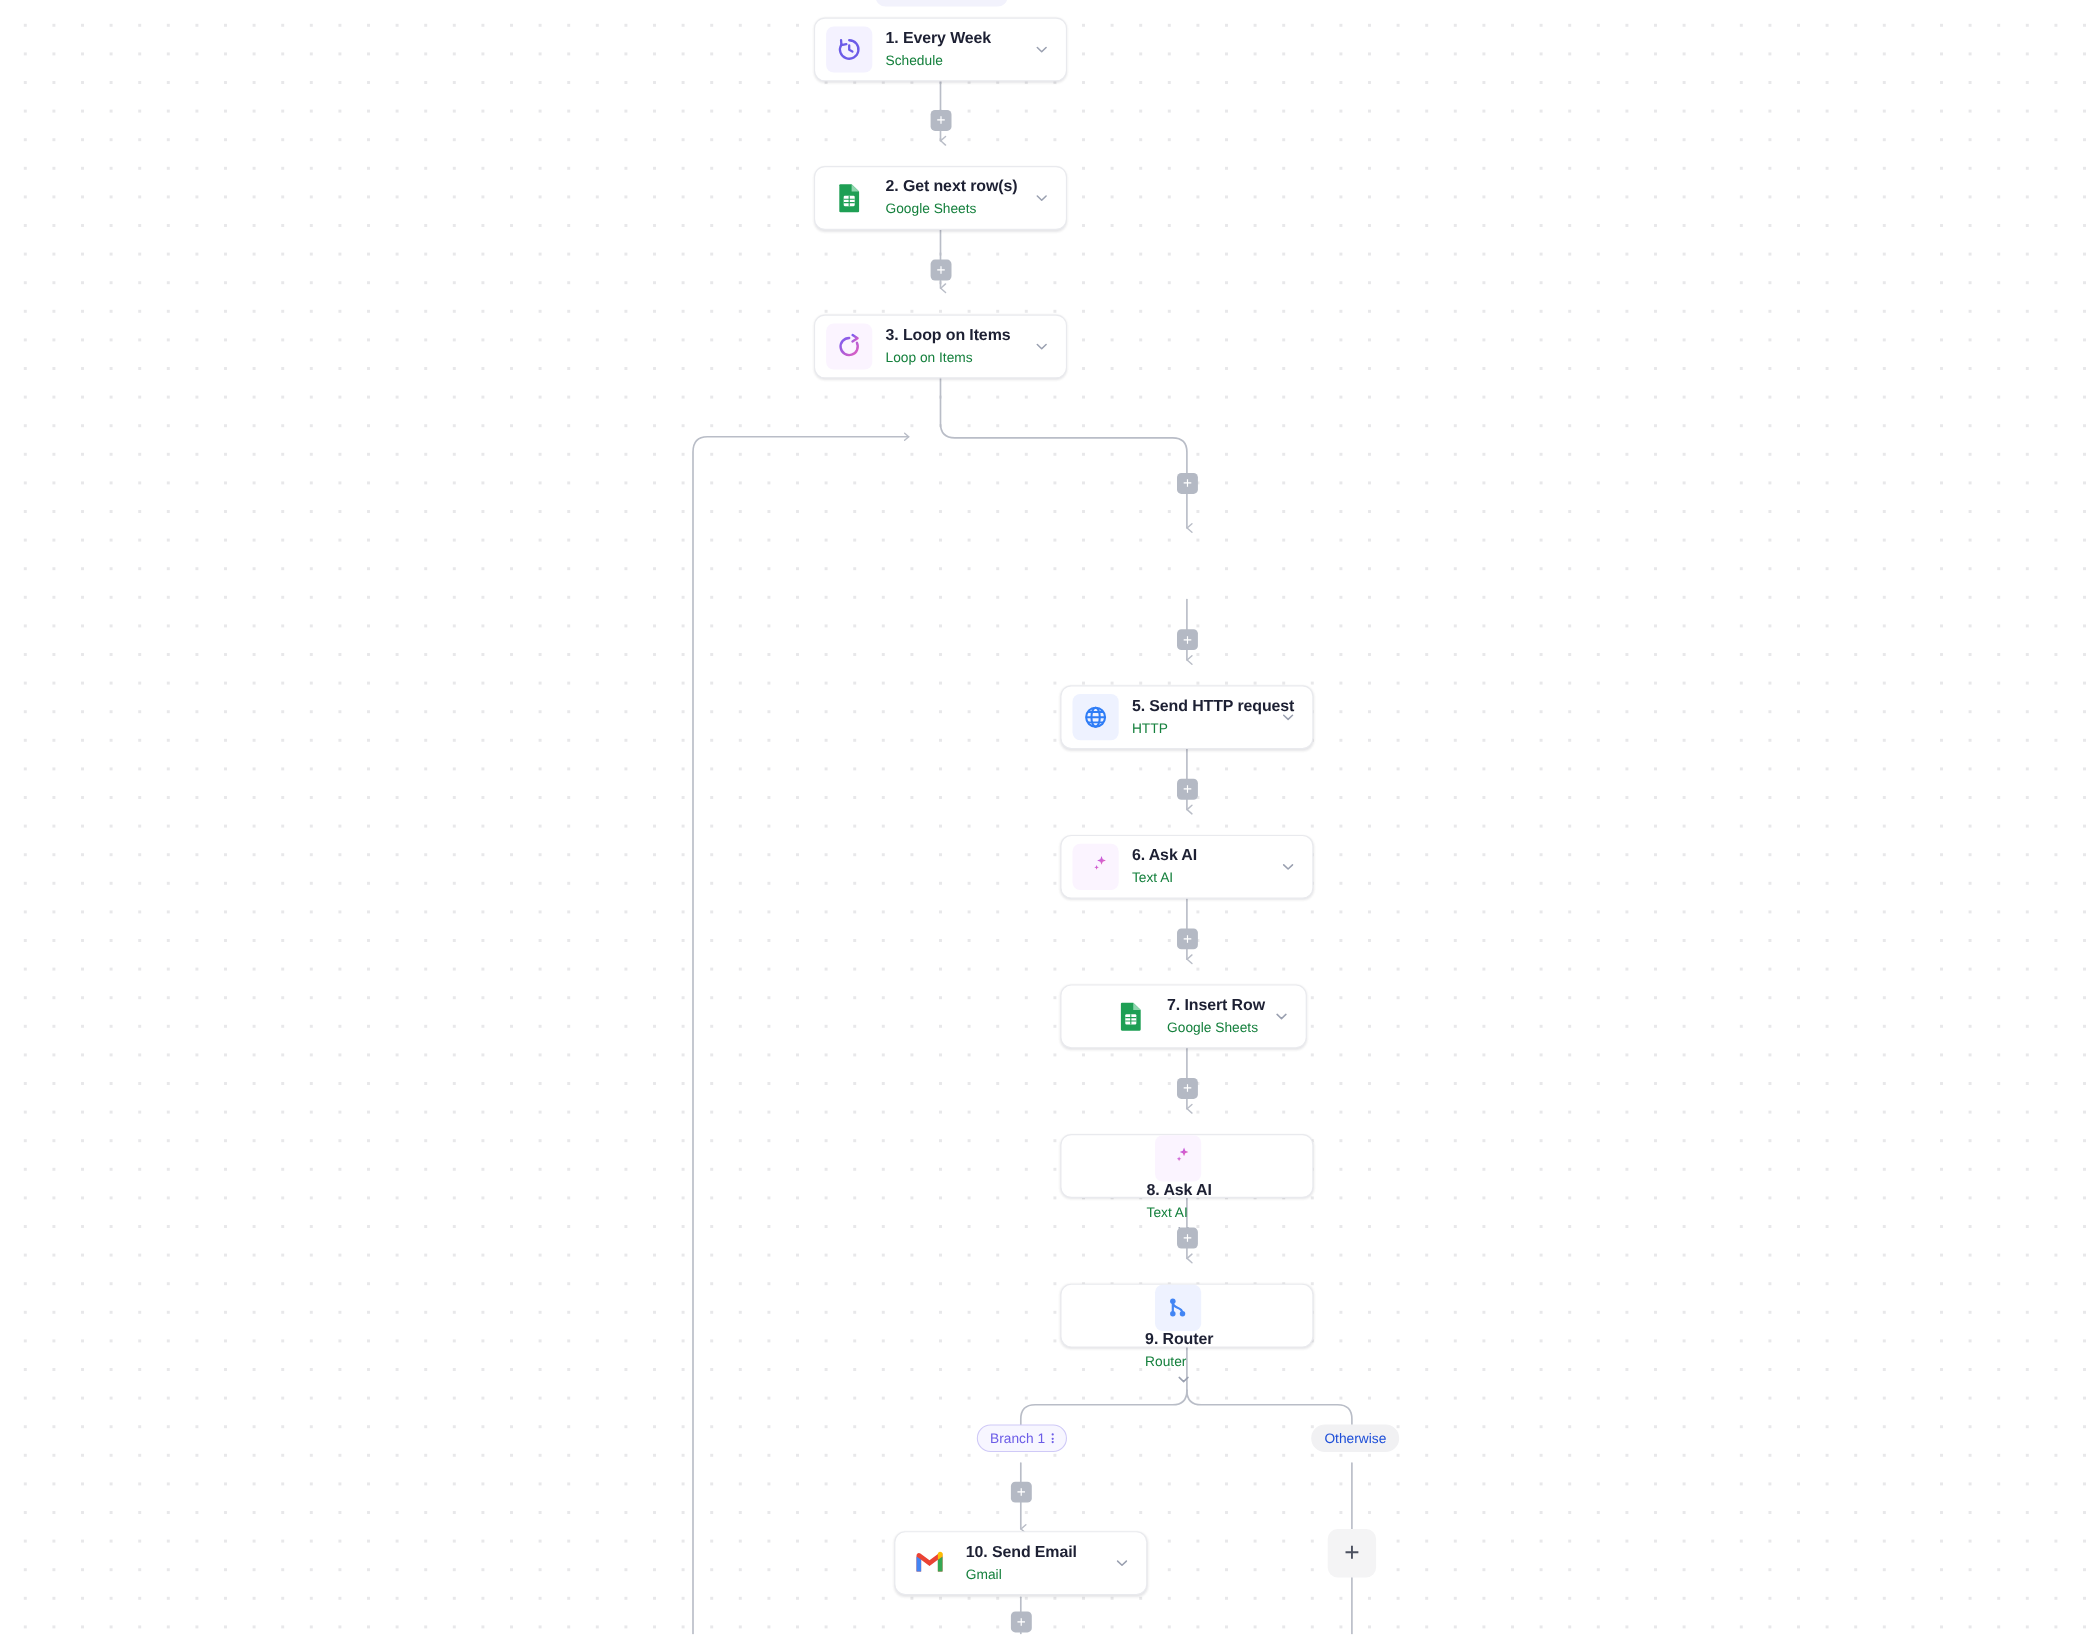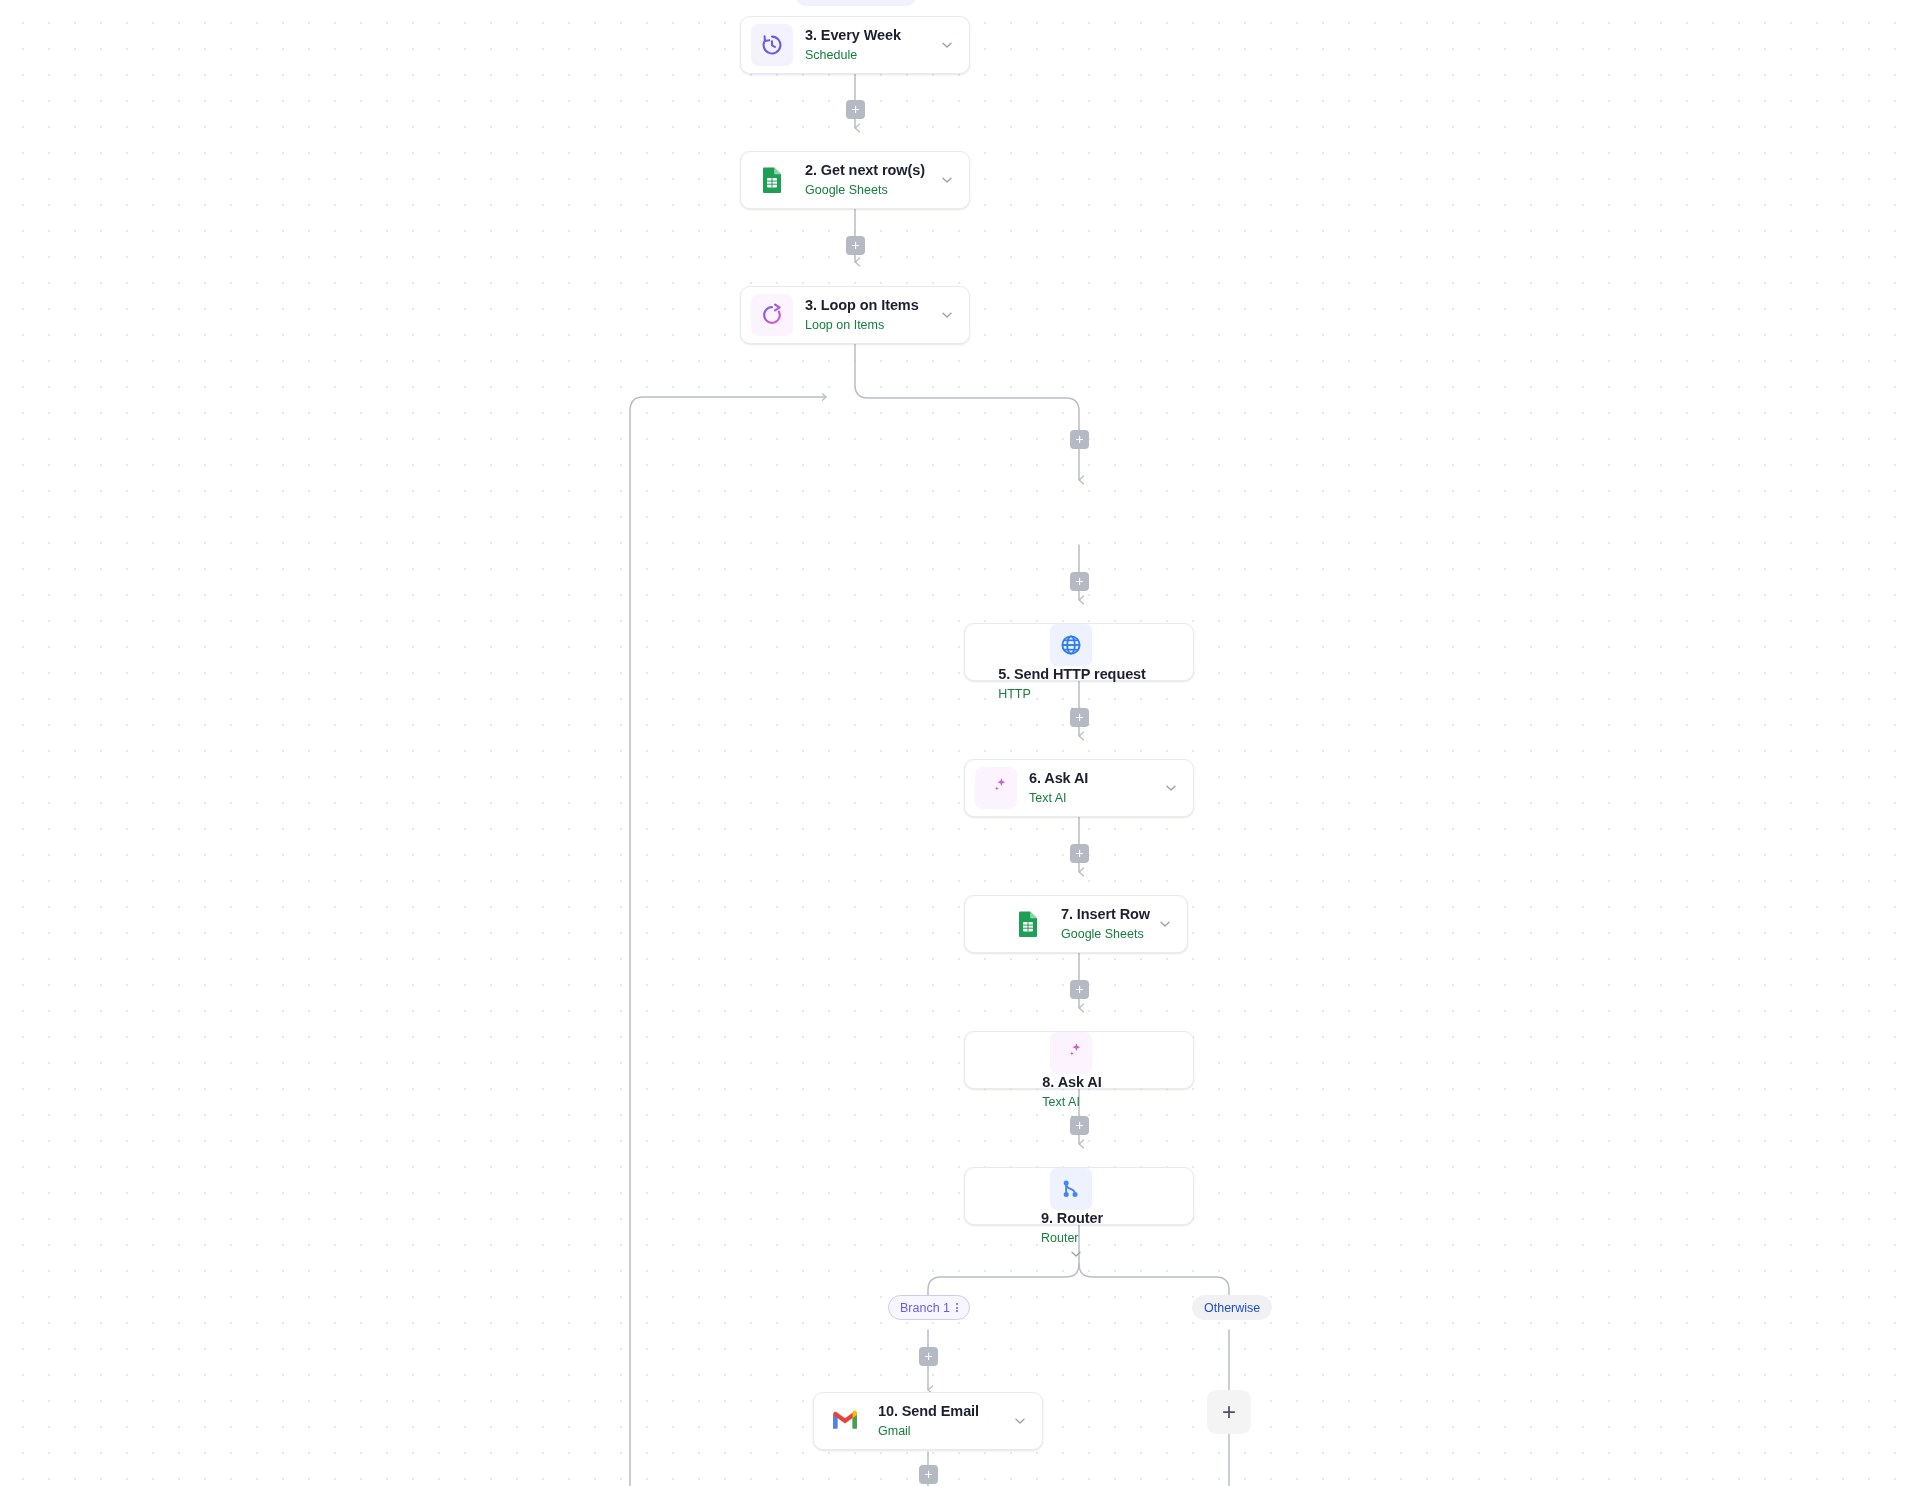--- a/index.html
+++ b/index.html
@@ -222,21 +222,21 @@
 
   <div class="node" style="left:740px; top:16px; width:230px;">
     <div class="node-icon tint-purple">
       <svg width="26" height="26" viewBox="0 0 26 26">
         <path d="M13 4.6 a8.4 8.4 0 1 1 -7.2 4.1" fill="none" stroke="#6c5ce7" stroke-width="2.1" stroke-linecap="round"></path>
         <path d="M5.6 4.4 L5.9 9.0 L10.4 8.2" fill="none" stroke="#6c5ce7" stroke-width="2.1" stroke-linecap="round" stroke-linejoin="round"></path>
         <path d="M13 9.3 L13 13.3 L15.9 14.9" fill="none" stroke="#6c5ce7" stroke-width="2.1" stroke-linecap="round" stroke-linejoin="round"></path>
       </svg>
     </div>
     <div class="node-text">
-      <div class="node-title">3. Every Week</div>
+      <div class="node-title">1. Every Week</div>
       <div class="node-sub">Schedule</div>
     </div>
     <svg class="chev" viewBox="0 0 16 16">
       <path d="M4 6.2 L8 10 L12 6.2" fill="none" stroke="currentColor" stroke-width="1.4" stroke-linecap="round" stroke-linejoin="round"></path>
     </svg>
   </div>
 
   <div class="node" style="left:740px; top:151px; width:230px;">
     <div class="node-icon plain">
       <svg width="30" height="30" viewBox="0 0 30 30">
@@ -269,21 +269,21 @@
     <div class="node-text">
       <div class="node-title">3. Loop on Items</div>
       <div class="node-sub">Loop on Items</div>
     </div>
     <svg class="chev" viewBox="0 0 16 16">
       <path d="M4 6.2 L8 10 L12 6.2" fill="none" stroke="currentColor" stroke-width="1.4" stroke-linecap="round" stroke-linejoin="round"></path>
     </svg>
   </div>
 
 
-  <div class="node" style="left:964px; top:623px; width:230px;flex-direction:column;">
+  <div class="node" style="left:964px; top:623px; width:230px;">
     <div class="node-icon tint-blue">
       <svg width="26" height="26" viewBox="0 0 26 26">
         <circle cx="13" cy="13" r="8.6" fill="none" stroke="#2f7df6" stroke-width="1.9"></circle>
         <ellipse cx="13" cy="13" rx="3.8" ry="8.6" fill="none" stroke="#2f7df6" stroke-width="1.9"></ellipse>
         <line x1="4.4" y1="13" x2="21.6" y2="13" stroke="#2f7df6" stroke-width="1.9"></line>
         <line x1="5.8" y1="8.3" x2="20.2" y2="8.3" stroke="#2f7df6" stroke-width="1.7"></line>
         <line x1="5.8" y1="17.7" x2="20.2" y2="17.7" stroke="#2f7df6" stroke-width="1.7"></line>
       </svg>
     </div>
     <div class="node-text">

